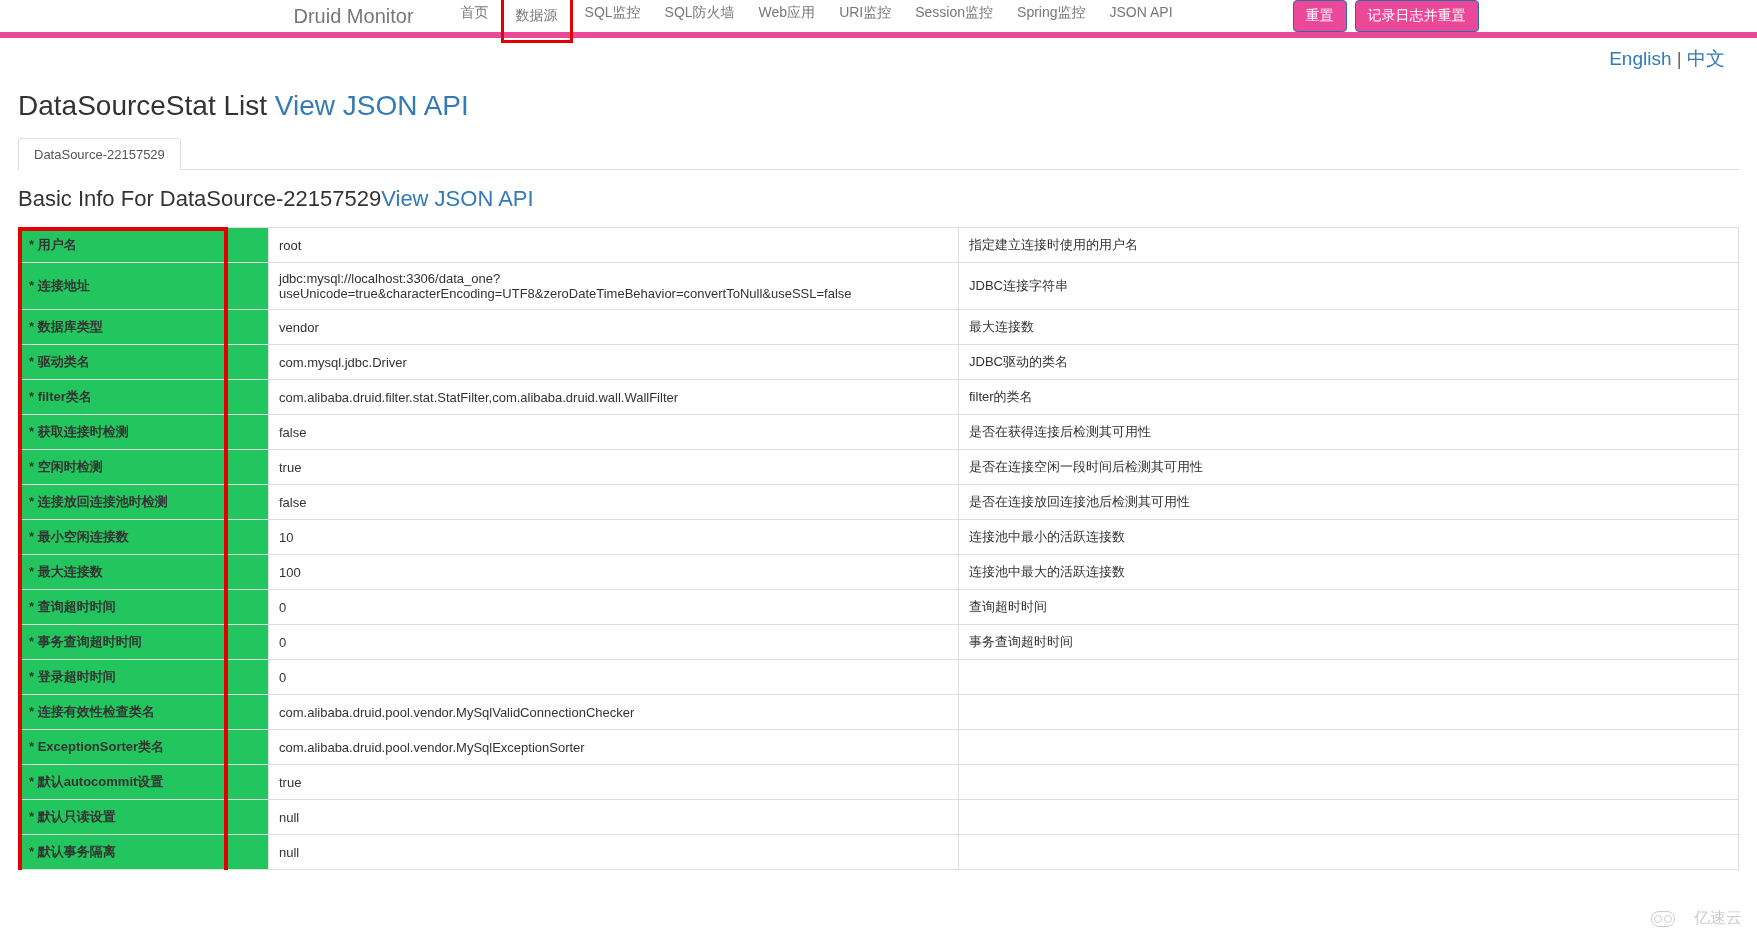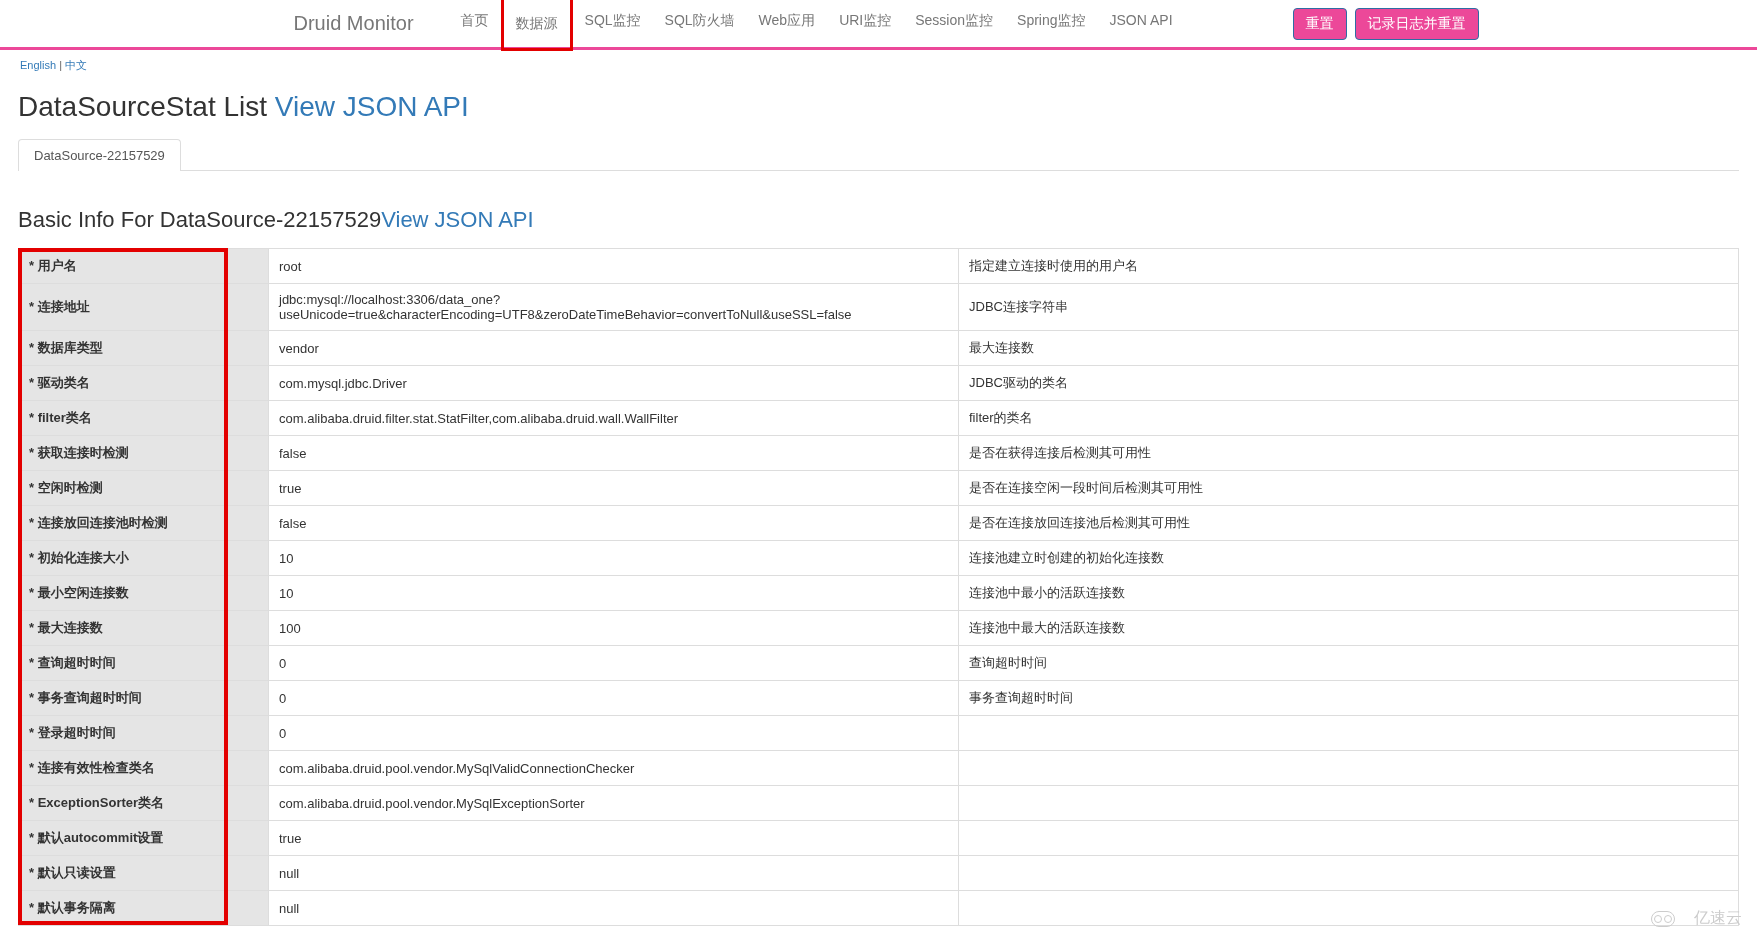--- a/index.html
+++ b/index.html
@@ -1,45 +1,45 @@
 <!DOCTYPE html>
 <html><head>
   <meta charset="utf-8">
   <style>
     * { box-sizing: border-box; margin: 0; padding: 0; }
     body { font-family: "Helvetica Neue", Helvetica, Arial, sans-serif; font-size: 14px; color: #333; background: #fff; }
     
-    .navbar { border-bottom: 3px solid #ec4899; padding: 8px 20px; display: flex; align-items: center; height: 50px; justify-content: center; }
+    .navbar { border-bottom: 6px solid #ec4899; padding: 8px 20px; display: flex; align-items: center; height: 38px; justify-content: center; }
     .navbar-inner { display: flex; align-items: center; width: 100%; max-width: 1200px; margin: 0 auto; }
     .brand { font-size: 20px; color: #777; padding: 0 15px; white-space: nowrap; }
     .nav-links { display: flex; list-style: none; margin-left: 20px; }
     .nav-links li { padding: 0; }
     .nav-links a { display: block; padding: 15px 12px; color: #777; text-decoration: none; font-size: 14px; white-space: nowrap; }
     .highlighted-nav { border: 3px solid #e30000; }
     .nav-buttons { margin-left: auto; display: flex; gap: 8px; }
     .btn { padding: 6px 12px; border-radius: 4px; border: 1px solid transparent; cursor: pointer; font-size: 14px; color: #fff; background: #ec4899; border-color: #2e6da4; white-space: nowrap; }
     
-    .lang-switch { padding: 8px 20px; font-size: 11px; }
+    .lang-switch { text-align: right; padding: 8px 32px; font-size: 19px; }
     .lang-switch a { color: #337ab7; text-decoration: none; }
     .lang-switch span { color: #666; }
     
     .content { padding: 0 18px; }
     
     h1 { font-size: 28px; font-weight: 500; margin: 10px 0 15px 0; }
     h1 .api-link { color: #337ab7; text-decoration: none; }
     
-    .tabs { border-bottom: 1px solid #ddd; margin-bottom: 36px; }
+    .tabs { border-bottom: 1px solid #ddd; margin-bottom: 16px; }
     .tab { display: inline-block; padding: 8px 15px; border: 1px solid #ddd; border-bottom: none; background: #fff; color: #555; font-size: 13px; border-radius: 4px 4px 0 0; position: relative; top: 1px; }
     
     h2 { font-size: 22px; font-weight: 500; margin: 10px 0 15px 0; }
     h2 .api-link { color: #337ab7; text-decoration: none; font-size: 22px; }
     
     .info-table { width: 100%; border-collapse: collapse; border: 1px solid #ddd; }
     .info-table td { padding: 8px 10px; border: 1px solid #ddd; font-size: 13px; vertical-align: middle; }
-    .info-table .label-col { background: #e5e5e5; font-weight: bold; width: 250px; }
+    .info-table .label-col { background: #22c55e; font-weight: bold; width: 250px; }
     .info-table .value-col { width: 690px; }
     .info-table .desc-col { }
     .highlight-box { position: absolute; border: 4px solid #e30000; pointer-events: none; left: 4px; top: 204px; width: 208px; height: 608px; z-index: 10; }
     
     .watermark { position: fixed; bottom: 10px; right: 15px; color: #ccc; font-size: 16px; display: flex; align-items: center; gap: 19px; }
     .watermark-icon { width: 24px; height: 16px; border: 1.5px solid #ccc; border-radius: 10px; position: relative; }
     .watermark-icon::before { content: ''; position: absolute; width: 6px; height: 6px; border: 1.5px solid #ccc; border-radius: 50%; left: 2px; top: 3px; }
     .watermark-icon::after { content: ''; position: absolute; width: 6px; height: 6px; border: 1.5px solid #ccc; border-radius: 50%; right: 2px; top: 3px; }
   </style>
 </head>
@@ -138,25 +138,20 @@
             <td class="label-col">* 空闲时检测</td>
             <td class="value-col">true</td>
             <td class="desc-col">是否在连接空闲一段时间后检测其可用性</td>
           </tr>
           <tr>
             <td class="label-col">* 连接放回连接池时检测</td>
             <td class="value-col">false</td>
             <td class="desc-col">是否在连接放回连接池后检测其可用性</td>
           </tr>
           <tr>
-            <td class="label-col">* 初始化连接大小</td>
-            <td class="value-col">10</td>
-            <td class="desc-col">连接池建立时创建的初始化连接数</td>
-          </tr>
-          <tr>
             <td class="label-col">* 最小空闲连接数</td>
             <td class="value-col">10</td>
             <td class="desc-col">连接池中最小的活跃连接数</td>
           </tr>
           <tr>
             <td class="label-col">* 最大连接数</td>
             <td class="value-col">100</td>
             <td class="desc-col">连接池中最大的活跃连接数</td>
           </tr>
           <tr>

